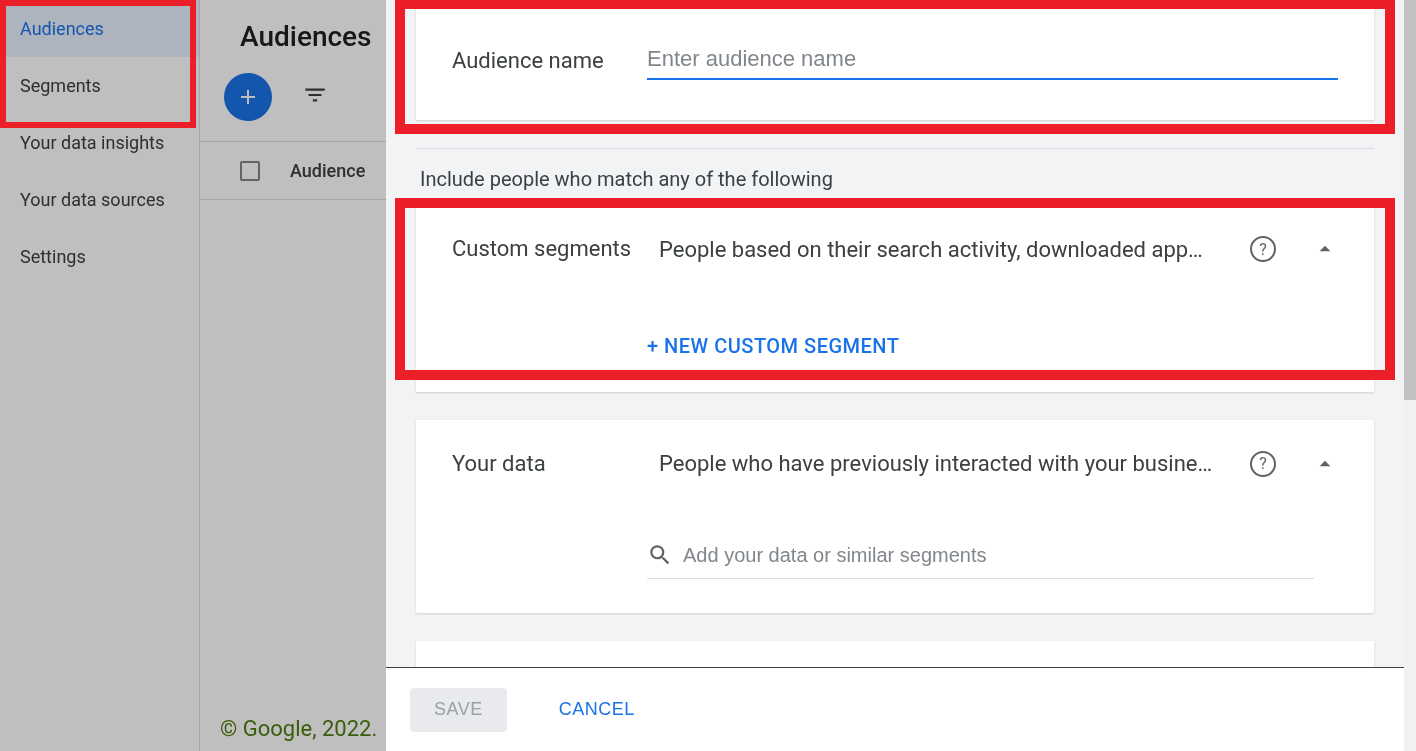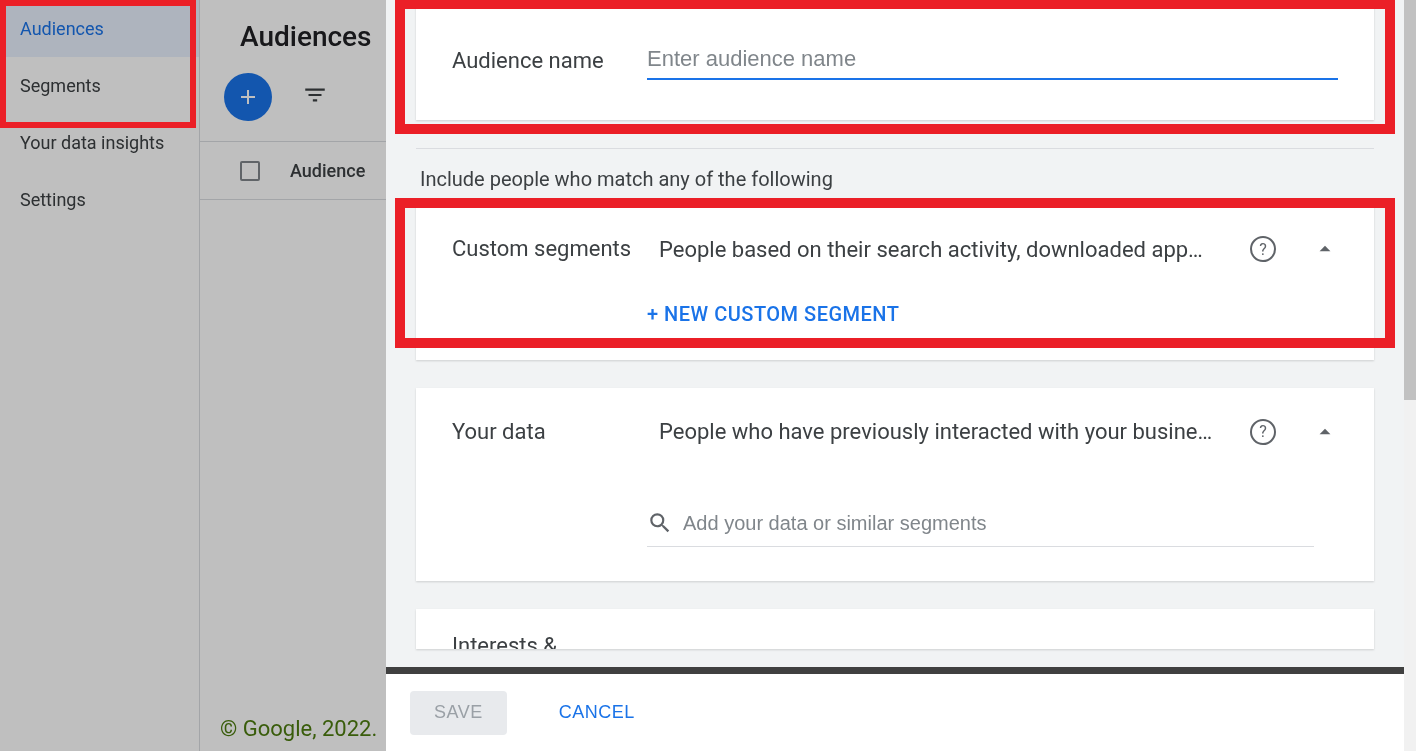--- a/index.html
+++ b/index.html
@@ -43,47 +43,48 @@
   .section-intro { font-size: 20px; color: #3c4043; padding: 18px 4px 14px 4px; border-top: 1px solid #dadce0; margin-top: 6px; }
 
   .seg-card .seg-head { display: flex; align-items: center; padding: 30px 36px; gap: 12px; }
   .seg-title { width: 195px; font-size: 22px; color: #3c4043; flex-shrink: 0; line-height: 1.3; }
   .seg-desc  { flex: 1; font-size: 22px; color: #3c4043; white-space: nowrap; overflow: hidden; text-overflow: ellipsis; }
   .help-ic { width: 26px; height: 26px; border: 2px solid #5f6368; border-radius: 50%; display: inline-flex; align-items: center; justify-content: center; font-size: 16px; color: #5f6368; margin: 0 24px; flex-shrink: 0; }
   .chev { width: 26px; height: 26px; flex-shrink: 0; }
   .chev svg { width: 26px; height: 26px; fill: #5f6368; }
 
   .seg-body { padding: 0 36px 34px 231px; }
-  .new-link { color: #1a73e8; font-size: 20px; font-weight: 500; letter-spacing: 0.5px; cursor: pointer; display: inline-block; padding-top: 8px; }
+  .new-link { color: #1a73e8; font-size: 20px; font-weight: 500; letter-spacing: 0.5px; cursor: pointer; display: inline-block; padding-top: 8px; margin-top: 32px; }
 
   .search-row { display: flex; align-items: center; gap: 8px; border-bottom: 1px solid #dadce0; padding: 10px 0; margin-top: 24px; margin-right: 24px;}
   .search-row svg { width: 26px; height: 26px; fill: #5f6368; flex-shrink: 0; }
   .search-input { border: none; outline: none; font-size: 20px; flex: 1; color: #3c4043; }
   .search-input::placeholder { color: #80868b; }
   .cut-title { font-size: 22px; color: #3c4043; padding: 24px 36px 0 36px; }
 
   
-  .panel-footer { background: #fff; border-top: 7px solid #404040; height: 84px; display: flex; align-items: center; gap: 28px; padding: 0 24px; }
+  .panel-footer { background: #fff; border-top: 1px solid #404040; height: 84px; display: flex; align-items: center; gap: 28px; padding: 0 24px; }
   .btn { height: 44px; padding: 0 24px; font-size: 18px; font-weight: 500; letter-spacing: 0.5px; border: none; cursor: pointer; border-radius: 4px; }
   .btn-save { background: #e8eaed; color: #9aa0a6; cursor: default; }
   .btn-cancel { background: transparent; color: #1a73e8; }
 
   
   .fake-scroll { position: absolute; top: 0; right: 0; width: 12px; height: 100%; background: #f1f1f1; z-index: 5; }
   .fake-thumb { position: absolute; top: 0; right: 0; width: 12px; height: 400px; background: #c1c1c1; }
 </style>
 </head>
 <body>
 
 <div class="app">
 
   <nav class="sidebar">
     <a class="sidebar-item active">Audiences</a>
     <a class="sidebar-item">Segments</a>
     <a class="sidebar-item">Your data insights</a>
+    <a class="sidebar-item">Your data sources</a>
     <a class="sidebar-item">Settings</a>
   </nav>
 
   <div class="main">
     <div class="page-title">Audiences</div>
     <div class="toolbar">
       <div class="fab">
         <svg viewBox="0 0 24 24">
             <path d="M19 13h-6v6h-2v-6H5v-2h6V5h2v6h6z"></path>
           </svg>

